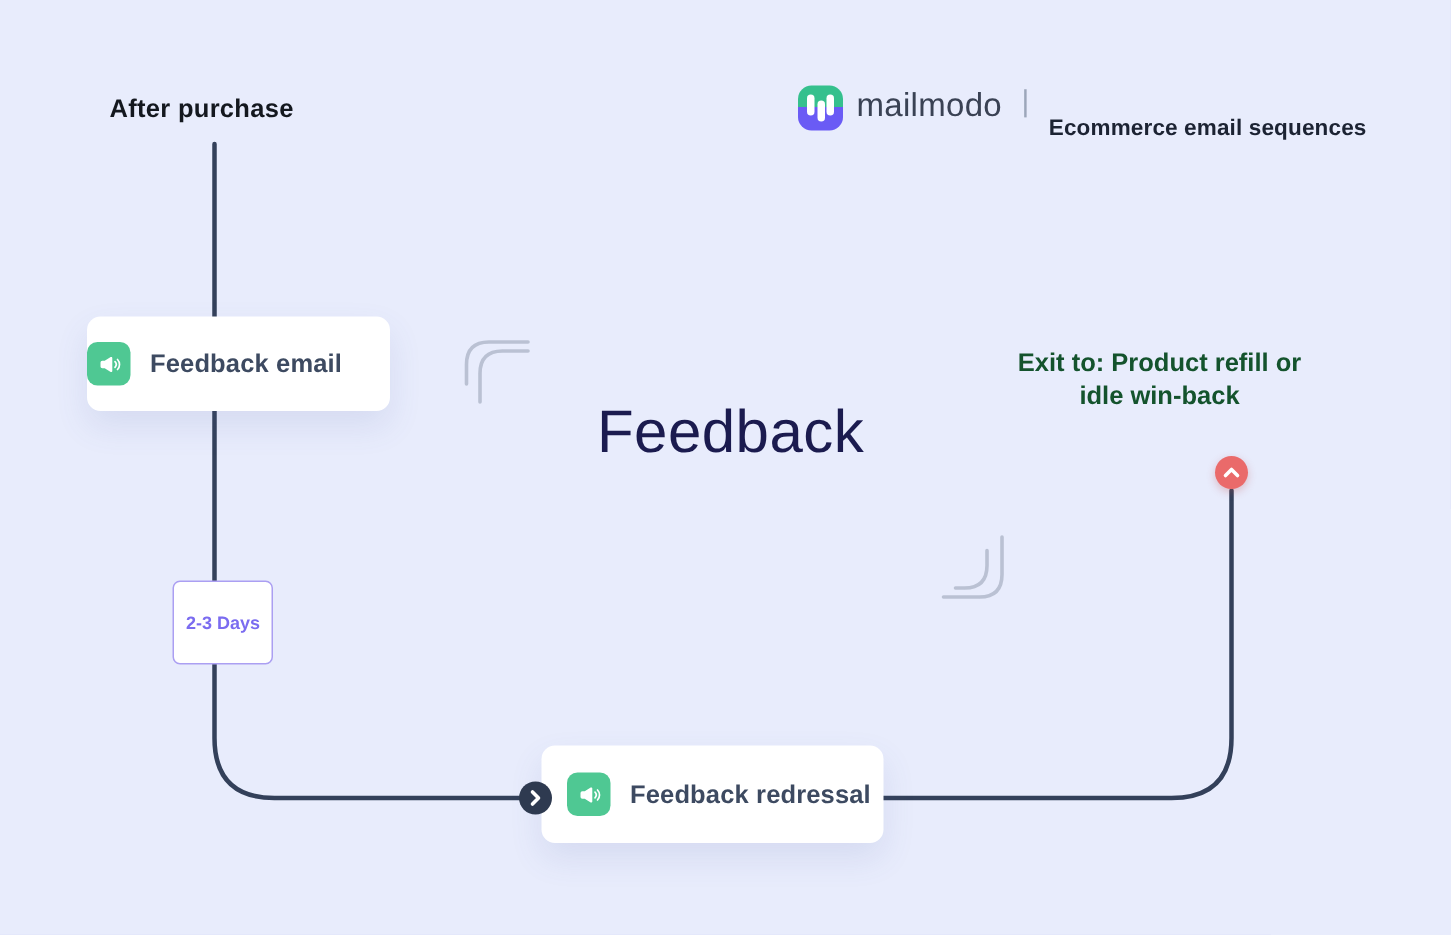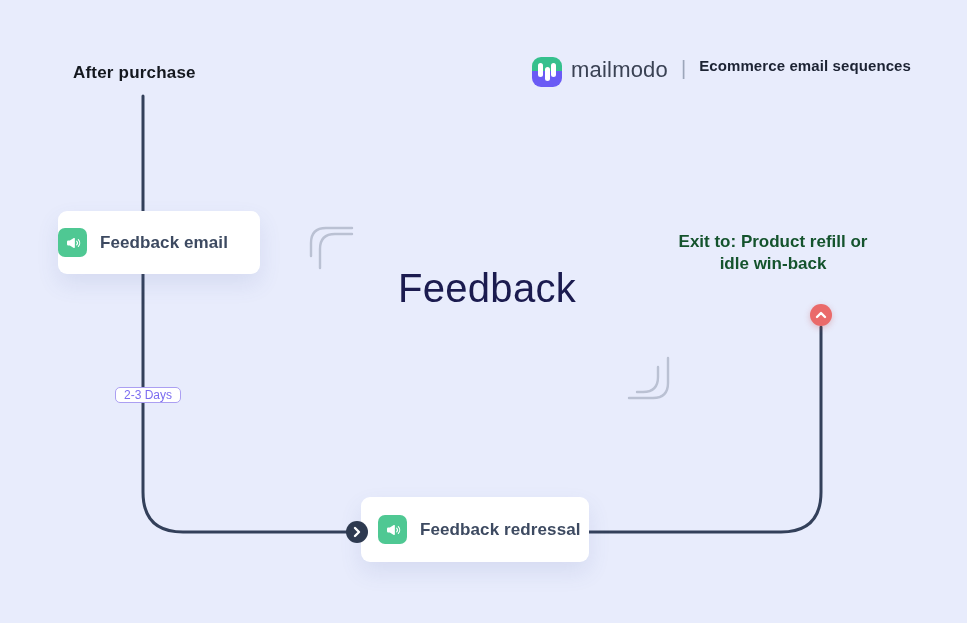--- a/index.html
+++ b/index.html
@@ -26,21 +26,21 @@
     width:30px;height:30px;border-radius:9px;position:relative;
     background:linear-gradient(180deg,#35c08d 0%,#35c08d 47%,#6a5bf5 47%,#6a5bf5 100%);
     flex:0 0 auto;
   }
   .logo .bar{position:absolute;width:5px;border-radius:3px;background:#ffffff;}
   .logo .bar.b1{left:6px;top:6px;height:14px;}
   .logo .bar.b2{left:12.5px;top:10px;height:14px;}
   .logo .bar.b3{left:19px;top:6px;height:14px;}
   .wordmark{font-size:22px;font-weight:500;color:#3a4254;letter-spacing:.2px;}
   .brand-divider{font-size:20px;font-weight:300;color:#9ca6ba;margin:0 4px;}
-  .brand-subtitle{font-size:15px;font-weight:700;color:#1c2333;letter-spacing:.1px;}
+  .brand-subtitle{font-size:15px;font-weight:700;color:#1c2333;letter-spacing:.1px;margin-top:20px;}
 
   
   .entry-label{
     position:absolute;left:73px;top:63px;z-index:2;
     font-size:17px;font-weight:700;color:#14181f;letter-spacing:.2px;
   }
   .flow-title{
     position:absolute;left:398px;top:266px;z-index:2;margin:0;
     font-size:40px;font-weight:400;color:#1b1b4f;letter-spacing:.3px;
   }
@@ -62,21 +62,21 @@
   .step-icon{
     width:29px;height:29px;border-radius:7px;background:#4fc893;
     display:flex;align-items:center;justify-content:center;flex:0 0 auto;
   }
   .card-label{font-size:17px;font-weight:700;color:#3d4a61;letter-spacing:.1px;white-space:nowrap;}
 
   
   .delay-badge{
     position:absolute;left:115px;top:387px;z-index:2;
     background:#ffffff;border:1px solid #ab9ff2;border-radius:5px;
-    padding:0 8px;font-size:12px;font-weight:400;color:#7b6cf0;text-align:center;
+    padding:20px 8px;font-size:12px;font-weight:700;color:#7b6cf0;text-align:center;
   }
 
   
   .node{
     position:absolute;z-index:3;width:22px;height:22px;border-radius:50%;
     display:flex;align-items:center;justify-content:center;
   }
   .node-arrow{left:346px;top:521px;background:#2e3a50;}
   .node-exit{left:810px;top:304px;background:#ea6a6a;box-shadow:0 2px 6px rgba(190,70,70,.3);}
 </style>

